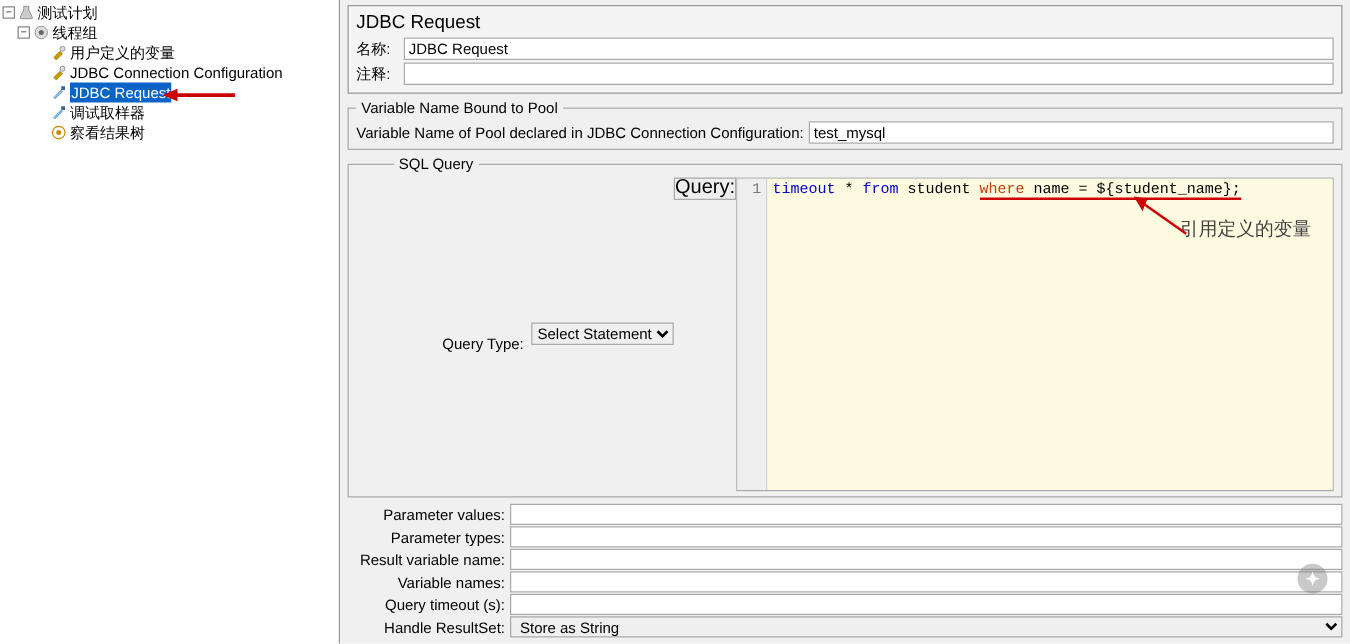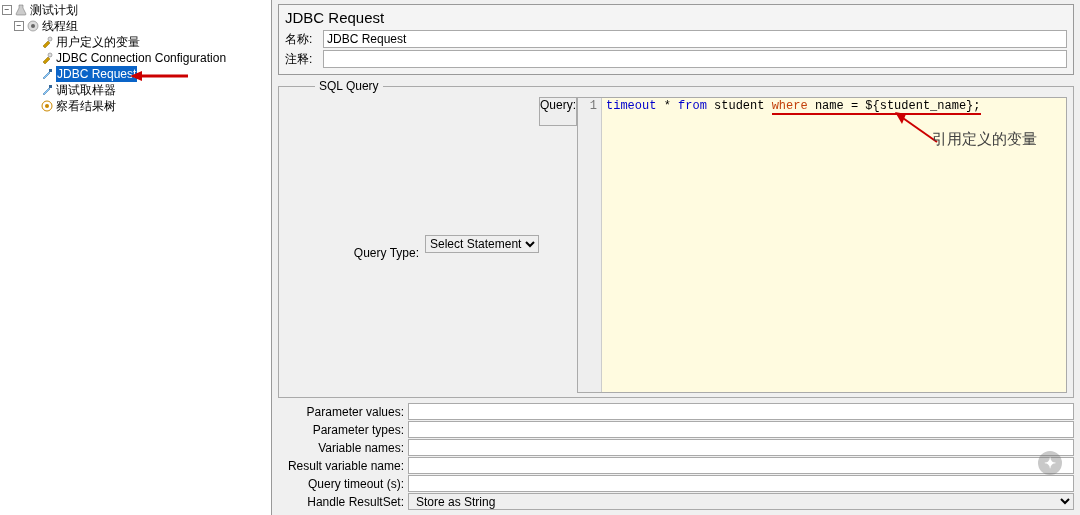--- a/index.html
+++ b/index.html
@@ -40,21 +40,21 @@
 fieldset { border: 1px solid #aaa; margin: 2px 6px; padding: 4px 6px; font-size: 12px; }
 legend { padding: 0 4px; }
 .pool-row { display: flex; align-items: center; }
 .pool-row label { margin-right: 4px; }
 .pool-row input { flex: 1; height: 18px; border: 1px solid #aaa; font-family: inherit; font-size: 12px; padding: 0 3px; }
 
 .sql-fieldset { flex: 1; display: flex; flex-direction: row; margin-bottom: 2px; padding-left: 36px; }
 .qt-row { display: flex; align-items: center; margin-bottom: 2px; }
 .qt-row .lbl { width: 110px; text-align: right; padding-right: 6px; margin-top: 17px; }
 .qt-row select { flex: 1; height: 18px; border: 1px solid #aaa; font-family: inherit; font-size: 12px; }
-.cell-header { text-align: center; background: #eee; border: 1px solid #aaa; height: 29px; line-height: 14px; font-size: 12px; }
+.cell-header { text-align: center; background: #eee; border: 1px solid #aaa; height: 18px; line-height: 14px; font-size: 16px; }
 .editor-wrap { flex: 1; display: flex; border: 1px solid #aaa; background: #fff; position: relative; min-height: 230px; }
 .gutter { width: 24px; background: #eee; border-right: 1px solid #ccc; text-align: right; padding: 1px 4px 0 0; color: #777; font-family: "Courier New", monospace; font-size: 12px; }
 .code { flex: 1; padding: 1px 4px; font-family: "Courier New", monospace; font-size: 12px; background: #fffbe0; white-space: pre; position: relative; line-height: 15px; }
 .kw-blue { color: #0000cc; }
 .kw-green { color: #c2410c; }
 .txt { color: #000; }
 .underline-red { border-bottom: 2px solid #cc0000; }
 .annot-text { position: absolute; color: #404040; font-family: "SimSun","宋体"; font-size: 15px; pointer-events:none;}
 .annot-arrow { position: absolute; pointer-events:none; }
 
@@ -147,20 +147,27 @@
     <div class="form-row">
       <label>名称:</label>
       <input type="text" value="JDBC Request" style="">
     </div>
     <div class="form-row">
       <label>注释:</label>
       <input type="text" value="" style="">
     </div>
   </div>
 
+  <fieldset>
+    <legend>Variable Name Bound to Pool</legend>
+    <div class="pool-row">
+      <label>Variable Name of Pool declared in JDBC Connection Configuration:</label>
+      <input type="text" value="test_mysql" style="">
+    </div>
+  </fieldset>
 
   <fieldset class="sql-fieldset">
     <legend>SQL Query</legend>
     <div class="qt-row">
       <span class="lbl">Query Type:</span>
       <select>
         <option>Select Statement</option>
       </select>
     </div>
     <div class="cell-header">Query:</div>
@@ -179,25 +186,25 @@
   <div class="bottom-form">
     <div class="bf-row">
         <span class="bf-lbl">Parameter values:</span>
         <input type="text" value="" style="">
       </div>
     <div class="bf-row">
         <span class="bf-lbl">Parameter types:</span>
         <input type="text" value="" style="">
       </div>
     <div class="bf-row">
+        <span class="bf-lbl">Result variable name:</span>
+        <input type="text" value="" style="">
+      </div>
+    <div class="bf-row">
         <span class="bf-lbl">Variable names:</span>
-        <input type="text" value="" style="">
-      </div>
-    <div class="bf-row">
-        <span class="bf-lbl">Result variable name:</span>
         <input type="text" value="" style="">
       </div>
     <div class="bf-row">
         <span class="bf-lbl">Query timeout (s):</span>
         <input type="text" value="" style="">
       </div>
     <div class="bf-row">
         <span class="bf-lbl">Handle ResultSet:</span>
         <select><option>Store as String</option></select>
       </div>

